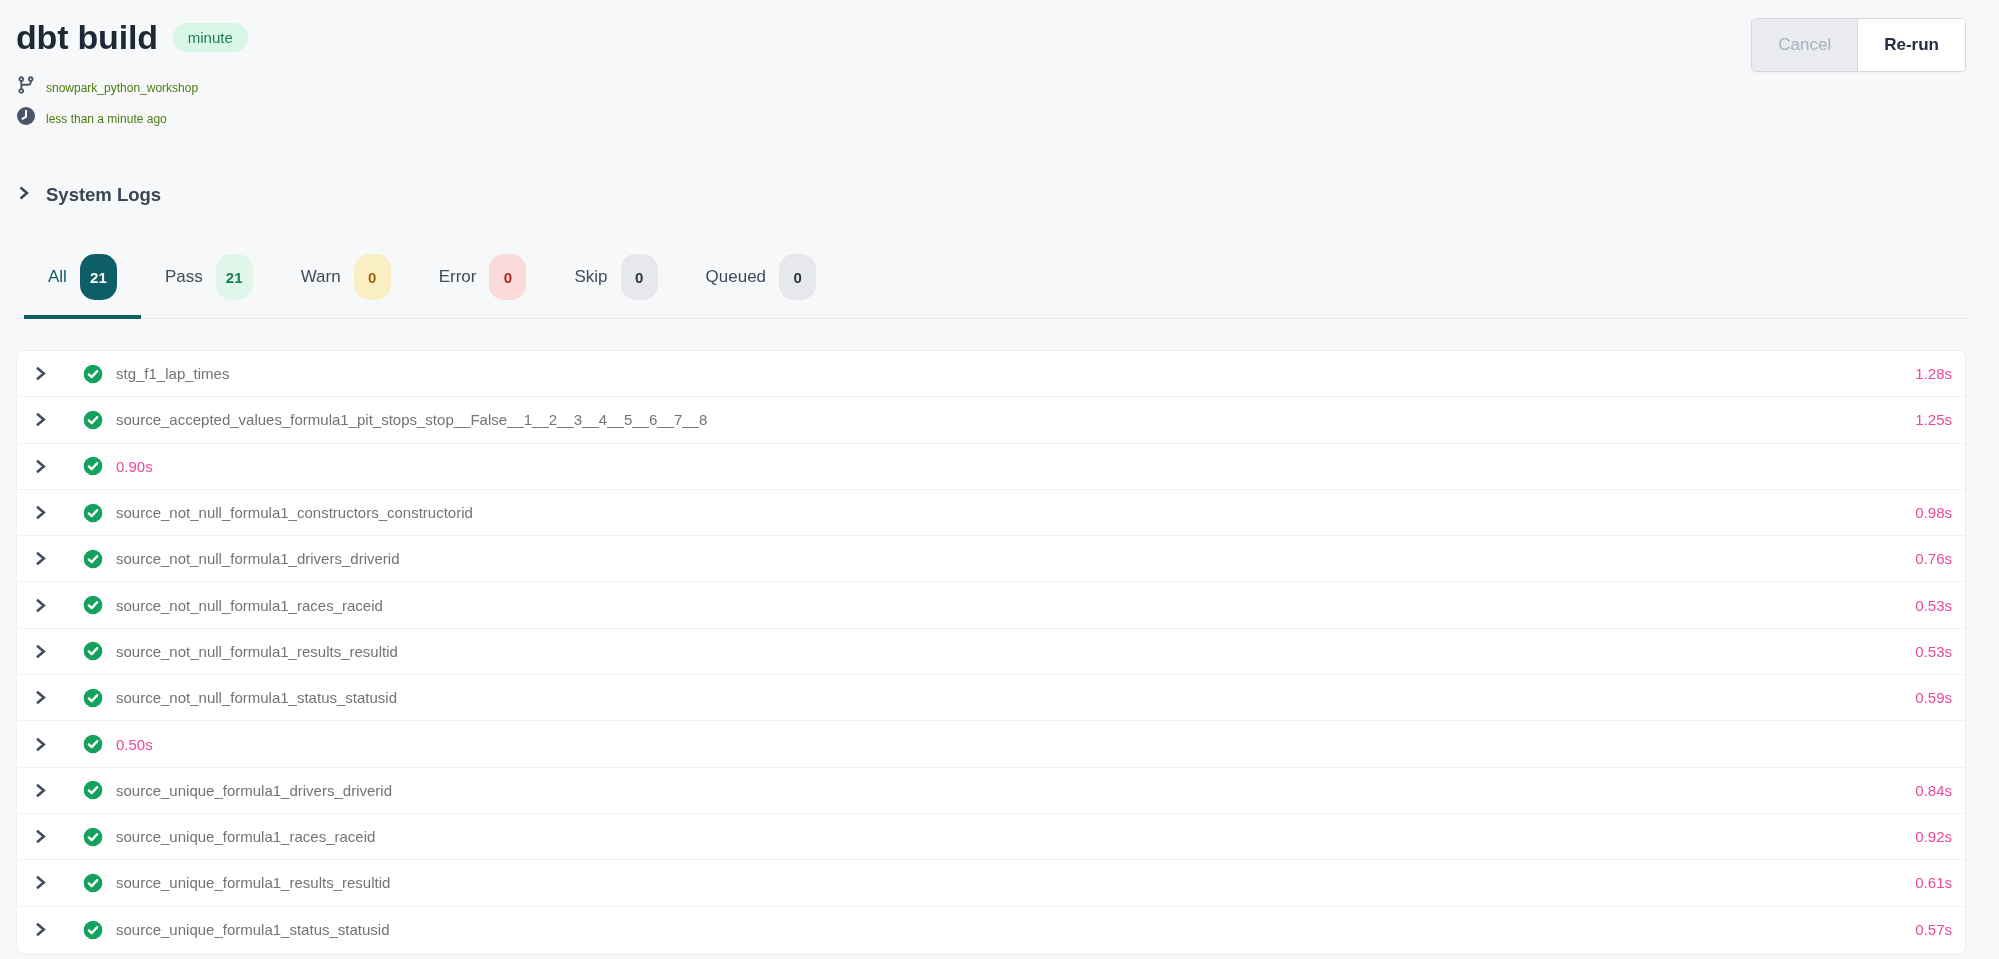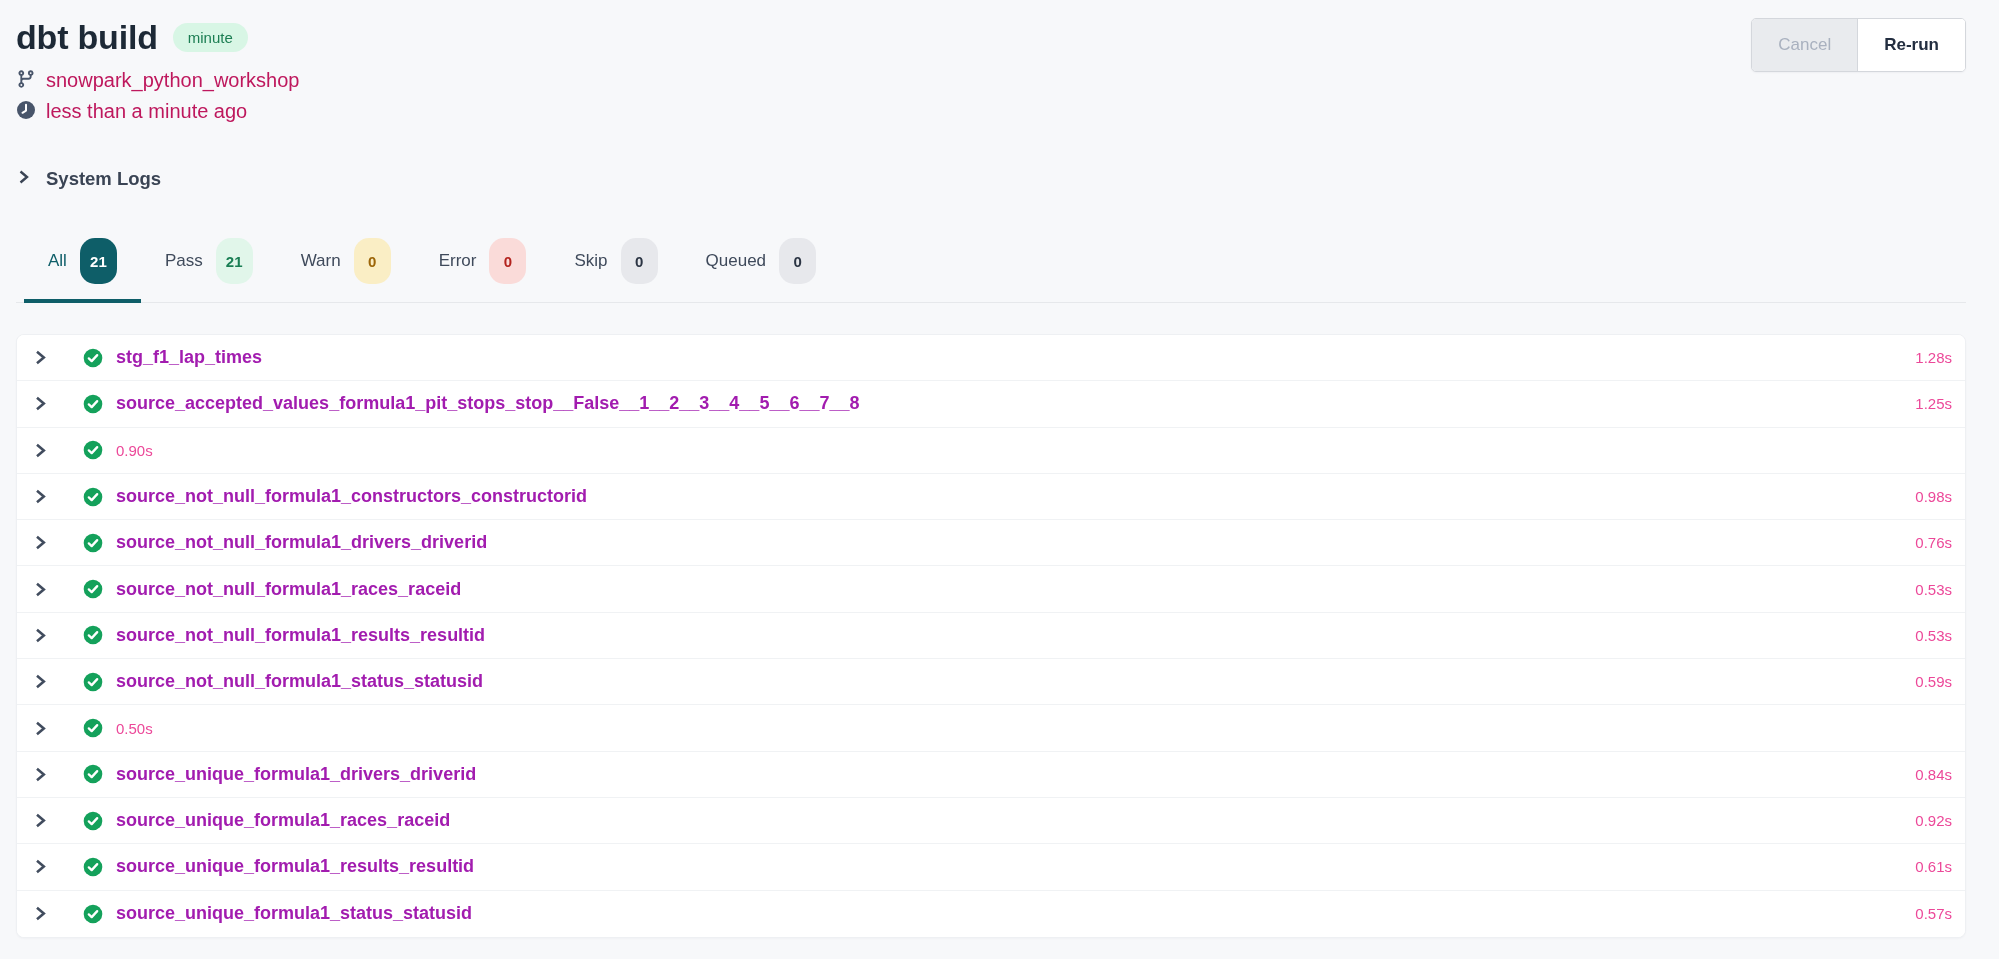--- a/index.html
+++ b/index.html
@@ -23,26 +23,26 @@
   .btn-group {
     display: flex; border: 1px solid #d4d7dc; border-radius: 5px;
     overflow: hidden; height: 54px; background: #fff;
     box-shadow: 0 1px 2px rgba(20,30,50,0.04);
   }
   .btn { border: none; font-family: inherit; font-size: 17px; cursor: pointer; padding: 0 26px; }
   .btn-cancel { background: #e9ebee; color: #a9b1bf; border-right: 1px solid #d4d7dc; cursor: default; }
   .btn-rerun { background: #ffffff; color: #232e40; font-weight: 600; }
 
   .meta { margin-top: 12px; display: flex; flex-direction: column; gap: 5px; }
-  .meta-row { display: flex; align-items: flex-start; gap: 10px; color: #be185d; font-size: 20px; height: 26px; }
+  .meta-row { display: flex; align-items: flex-end; gap: 10px; color: #4d7c0f; font-size: 12px; height: 26px; }
   .meta-row .icn { display: inline-flex; flex: none; }
 
   
   .system-logs {
-    margin-top: 42px; display: inline-flex; align-items: center; gap: 15px;
+    margin-top: 58px; display: inline-flex; align-items: center; gap: 15px;
     color: #3a4454; font-weight: 700; font-size: 18.5px; cursor: pointer;
   }
 
   
   .tabs {
     margin-top: 40px; display: flex; align-items: flex-end;
     border-bottom: 1px solid #e6e8eb; padding-left: 8px;
   }
   .tab {
     display: inline-flex; align-items: center; gap: 13px;
@@ -70,21 +70,21 @@
   }
   .result-row {
     height: 46.3px; display: flex; align-items: center;
     padding: 0 13px 0 15px; border-bottom: 1px solid #f0f2f4;
     background: #fff; cursor: pointer;
   }
   .result-row:last-child { border-bottom: none; }
   .row-chevron { flex: none; display: inline-flex; margin-right: 34px; cursor: pointer; }
   .row-check { flex: none; display: inline-flex; margin-right: 13px; }
   .result-name {
-    flex: 1; font-size: 18px; font-weight: 700; color: #a21caf;
+    flex: 1; font-size: 15px; font-weight: 400; color: #737373;
     white-space: nowrap; overflow: hidden; text-overflow: ellipsis;
   }
   .result-duration { flex: none; font-size: 15px; font-weight: 500; color: #ec4899; }
 </style>
 </head>
 <body>
 
 <div class="page">
 
   

